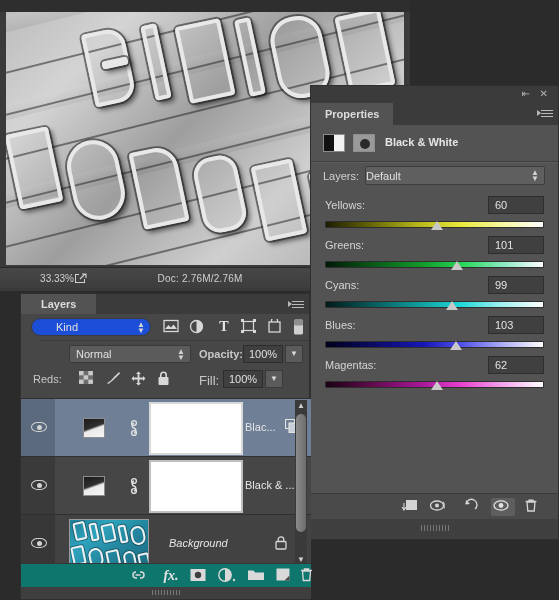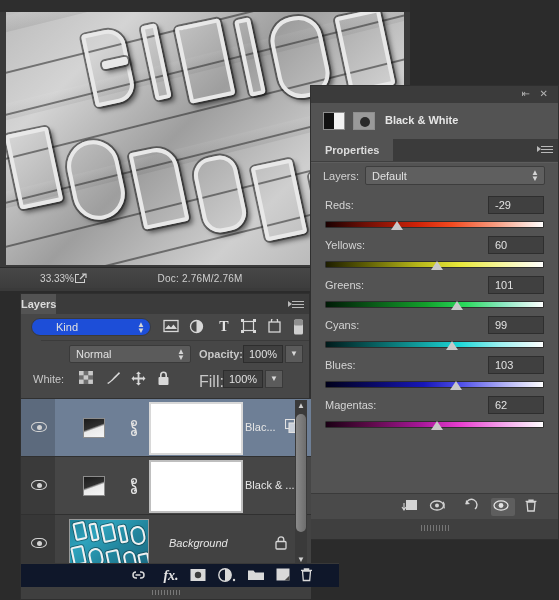--- a/index.html
+++ b/index.html
@@ -64,21 +64,21 @@
   #mask-icon::after { content:""; position:absolute; left:6px; top:4px; width:10px; height:10px;
       border-radius:50%; background:#2a2a2a; }
   #prop-title { position: absolute; left: 74px; top: 11px; font-size: 11px; font-weight: bold; color: #e6e6e6; }
   #prop-divider { height: 1px; background: #3f3f3f; box-shadow: 0 1px 0 #5d5d5d; }
 
   .row { position: relative; }
   #preset-row { height: 30px; }
   #preset-label { position: absolute; left: 12px; top: 8px; font-size: 11px; color: #d2d2d2; }
   #preset-select { position: absolute; left: 54px; top: 4px; width: 180px; height: 19px;
       background: #5f5f5f; border: 1px solid #3d3d3d; border-radius: 2px;
-      color: #e0e0e0; font-size: 11px; line-height: 18px; padding-left: 6px; }
+      color: #e0e0e0; font-size: 11px; line-height: 18px; }
   .spin { position: absolute; right: 5px; top: 3px; color: #d5d5d5; font-size: 8px; line-height: 6px; text-align: center; }
 
   #tint-row { height: 30px; }
   #hand-icon { position: absolute; left: 12px; top: 4px; width: 20px; height: 20px; }
   #tint-check { position: absolute; left: 48px; top: 7px; width: 13px; height: 13px;
       background: #6a6a6a; border: 1px solid #3f3f3f; }
   #tint-label { position: absolute; left: 68px; top: 8px; font-size: 11px; color: #d2d2d2; }
   #tint-swatch { position: absolute; left: 95px; top: 4px; width: 22px; height: 19px;
       background: #5a5a5a; border: 1px solid #3d3d3d; }
   #auto-btn { position: absolute; right: 14px; top: 4px; width: 52px; height: 19px;
@@ -99,21 +99,21 @@
   #prop-bottombar { position: absolute; left: 0; bottom: 20px; width: 100%; height: 26px;
       background: #4a4a4a; border-top: 1px solid #3a3a3a; }
   #prop-grip { position: absolute; left: 0; bottom: 0; width: 100%; height: 20px; background: #3f3f3f; }
   #prop-grip .grip { position: absolute; left: 50%; top: 6px; margin-left: -14px; width: 28px; height: 6px;
       background: repeating-linear-gradient(90deg,#767676 0 1px,transparent 1px 3px); }
   .pbtn { position: absolute; top: 4px; width: 24px; height: 18px; text-align: center; cursor: pointer; }
 
   
   #layers-panel { left: 20px; top: 293px; width: 290px; height: 307px; background: #474747; }
   #layers-tabstrip { height: 20px; background: #3b3b3b; position: relative; }
-  #layers-tab { display:inline-block; height:20px; line-height:20px; padding:0 0;
+  #layers-tab { display:inline-block; height:20px; line-height:20px; padding:0 20px;
       background:#535353; color:#dcdcdc; font-size:11px; font-weight:bold; }
   #filter-row { height: 26px; position: relative; background: #474747; }
   #kind-select { position: absolute; left: 10px; top: 4px; width: 120px; height: 18px;
       background: #1d4ed8; border: 1px solid #3a3a3a; border-radius: 9px; color: #e0e0e0;
       font-size: 11px; line-height: 17px; padding-left: 24px; }
   #kind-search { position: absolute; left: 19px; top: 8px; width: 8px; height: 8px;
       border: 1.5px solid #d0d0d0; border-radius: 50%; }
   #kind-search::after { content:""; position:absolute; left:6px; top:6px; width:4px; height:1.5px;
       background:#d0d0d0; transform: rotate(45deg); }
   .filter-ico { position: absolute; top: 5px; width: 18px; height: 16px; text-align:center; cursor:pointer;
@@ -128,21 +128,21 @@
       background: #3f3f3f; border: 1px solid #2d2d2d; color: #e0e0e0; font-size: 11px;
       line-height: 16px; text-align: center; }
   #opacity-arrow { position: absolute; left: 244px; top: 4px; width: 18px; height: 18px;
       background: #5b5b5b; border: 1px solid #3a3a3a; color: #d8d8d8; font-size: 8px;
       line-height: 16px; text-align: center; }
 
   #lock-row { height: 26px; position: relative; }
   #lock-label { position: absolute; left: 12px; top: 7px; font-size: 11px; }
   .lock-ico { position: absolute; top: 5px; width: 17px; height: 16px; text-align: center;
       color: #d6d6d6; font-size: 12px; cursor: pointer; }
-  #fill-label { position: absolute; left: 178px; top: 7px; font-size: 16px; }
+  #fill-label { position: absolute; left: 178px; top: 7px; font-size: 13px; }
   #fill-field { position: absolute; left: 202px; top: 4px; width: 40px; height: 18px;
       background: #3f3f3f; border: 1px solid #2d2d2d; color: #e0e0e0; font-size: 11px;
       line-height: 16px; text-align: center; }
   #fill-arrow { position: absolute; left: 244px; top: 4px; width: 18px; height: 18px;
       background: #5b5b5b; border: 1px solid #3a3a3a; color: #d8d8d8; font-size: 8px;
       line-height: 16px; text-align: center; }
 
   #layer-list { position: absolute; left: 0; top: 104px; width: 290px; height: 169px;
       background: #3c3c3c; border-top: 1px solid #303030; overflow: hidden; }
   .layer-row { position: relative; height: 58px; border-bottom: 1px solid #303030; background: #464646; }
@@ -168,22 +168,22 @@
       background: linear-gradient(140deg,#1f7f96 0%,#2ea3bd 30%,#23869e 60%,#1a6a82 100%); }
   .bgl { position: absolute; border: 2px solid #f0f0f0; border-radius: 2px;
          box-shadow: 0 0 0 1px rgba(20,60,70,.6); }
 
   #layers-scroll { position: absolute; right: 2px; top: 106px; width: 12px; height: 166px; background: #3a3a3a; }
   #layers-scroll .sb-thumb { position: absolute; left: 1px; top: 14px; width: 10px; height: 118px;
       background: linear-gradient(90deg,#8a8a8a,#6d6d6d); border-radius: 5px; }
   .sb-arrow { position: absolute; left: 2px; width: 8px; height: 8px; color: #cfcfcf; font-size: 8px;
       line-height: 8px; text-align: center; }
 
-  #layers-bottombar { position: absolute; left: 0; bottom: 12px; width: 318px; height: 24px;
-      background: #0f172a; border-top: 1px solid #383838; }
+  #layers-bottombar { position: absolute; left: 0; bottom: 12px; width: 290px; height: 24px;
+      background: #0f766e; border-top: 1px solid #383838; }
   #layers-grip { position: absolute; left: 0; bottom: 0; width: 290px; height: 12px; background: #3f3f3f; }
   #layers-grip .grip { position: absolute; left: 50%; top: 3px; margin-left: -14px; width: 28px; height: 5px;
       background: repeating-linear-gradient(90deg,#787878 0 1px,transparent 1px 3px); }
   .lbtn { position: absolute; top: 3px; height: 18px; text-align: center; cursor: pointer; color: #d9d9d9; }
 
   svg { display: block; }
 </style>
 </head>
 <body>
 
@@ -238,53 +238,47 @@
     <div id="doc-hscroll"></div>
   </div>
 
   <div id="properties-panel" class="panel">
 
     <div id="prop-topbar">
       <span class="collapse-btn" style="right:28px;">⇤</span>
       <span class="close-btn" style="right:10px;">✕</span>
     </div>
 
-    <div id="prop-head">
-      <span class="adj-ico" id="bw-icon"></span>
-      <span class="adj-ico" id="mask-icon"></span>
-      <span id="prop-title">Black &amp; White</span>
-    </div>
-
     <div id="prop-tabstrip">
       <span class="tab">Properties</span>
       <span class="panel-menu">
         <span class="dot"></span>
           <i></i>
           <i></i>
           <i></i>
       </span>
     </div>
+
+    <div id="prop-head">
+      <span class="adj-ico" id="bw-icon"></span>
+      <span class="adj-ico" id="mask-icon"></span>
+      <span id="prop-title">Black &amp; White</span>
+    </div>
     <div id="prop-divider"></div>
 
     <div class="row" id="preset-row">
       <span id="preset-label">Layers:</span>
       <div id="preset-select">
         <span>Default</span>
         <span class="spin">▲<br>▼</span>
       </div>
     </div>
 
 
     <div id="sliders-container" style="margin-top:4px;">
-        <div class="slider-block">
-          <span class="slider-label">Reds:</span>
-          <span class="slider-value">-29</span>
-          <span class="slider-track" style="background: linear-gradient(90deg, rgb(26, 0, 0) 0%, rgb(110, 15, 6) 18%, rgb(207, 34, 8) 42%, rgb(242, 74, 32) 58%, rgb(247, 156, 128) 78%, rgb(255, 255, 255) 100%);"></span>
-          <span class="slider-thumb" style="left: calc(33% + 4.76px);"></span>
-        </div>
         <div class="slider-block">
           <span class="slider-label">Yellows:</span>
           <span class="slider-value">60</span>
           <span class="slider-track" style="background: linear-gradient(90deg, rgb(29, 29, 0) 0%, rgb(92, 92, 5) 18%, rgb(181, 181, 26) 42%, rgb(233, 233, 60) 62%, rgb(246, 246, 154) 80%, rgb(255, 255, 255) 100%);"></span>
           <span class="slider-thumb" style="left: calc(51% - 0.28px);"></span>
         </div>
         <div class="slider-block">
           <span class="slider-label">Greens:</span>
           <span class="slider-value">101</span>
           <span class="slider-track" style="background: linear-gradient(90deg, rgb(0, 26, 6) 0%, rgb(10, 90, 24) 22%, rgb(19, 160, 44) 46%, rgb(42, 217, 92) 64%, rgb(141, 233, 196) 82%, rgb(255, 255, 255) 100%);"></span>
@@ -408,21 +402,21 @@
       <div id="blend-select">
         <span>Normal</span>
         <span class="spin">▲<br>▼</span>
       </div>
       <span id="opacity-label">Opacity:</span>
       <span id="opacity-field">100%</span>
       <span id="opacity-arrow">▼</span>
     </div>
 
     <div id="lock-row">
-      <span id="lock-label">White:</span>
+      <span id="lock-label">Reds:</span>
       <span class="lock-ico" style="left:58px;">
         <svg width="14" height="13" viewBox="0 0 14 13">
             <rect width="14" height="13" fill="#6d6d6d"></rect>
             <rect x="0" y="0" width="4.6" height="4.3" fill="#c9c9c9"></rect>
             <rect x="9.3" y="0" width="4.6" height="4.3" fill="#c9c9c9"></rect>
             <rect x="4.6" y="4.3" width="4.6" height="4.3" fill="#c9c9c9"></rect>
             <rect x="0" y="8.6" width="4.6" height="4.3" fill="#c9c9c9"></rect>
             <rect x="9.3" y="8.6" width="4.6" height="4.3" fill="#c9c9c9"></rect>
           </svg>
       </span>

